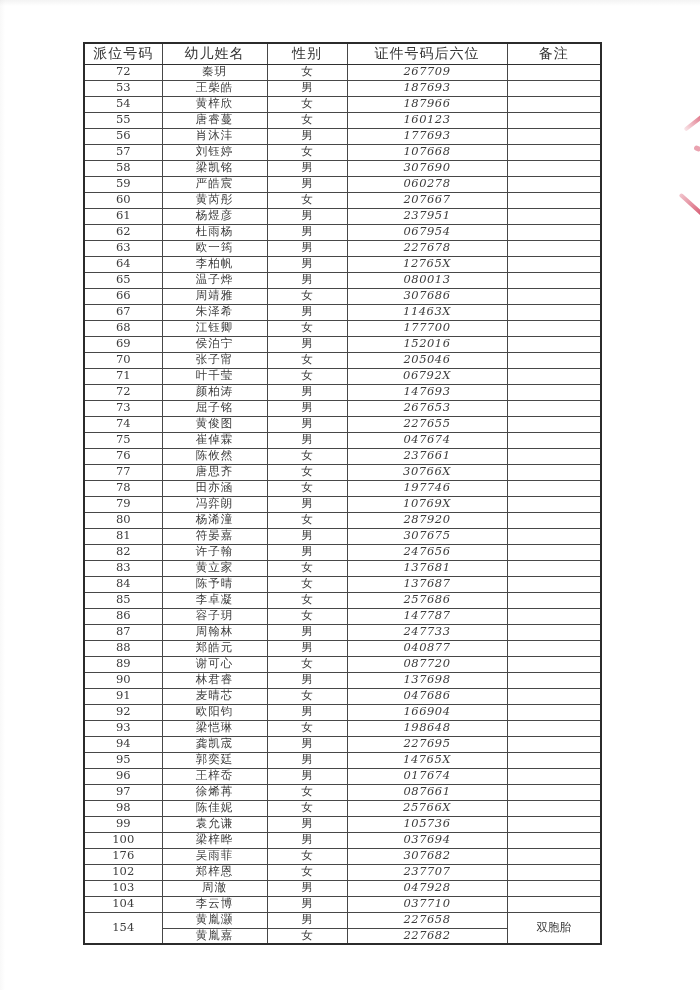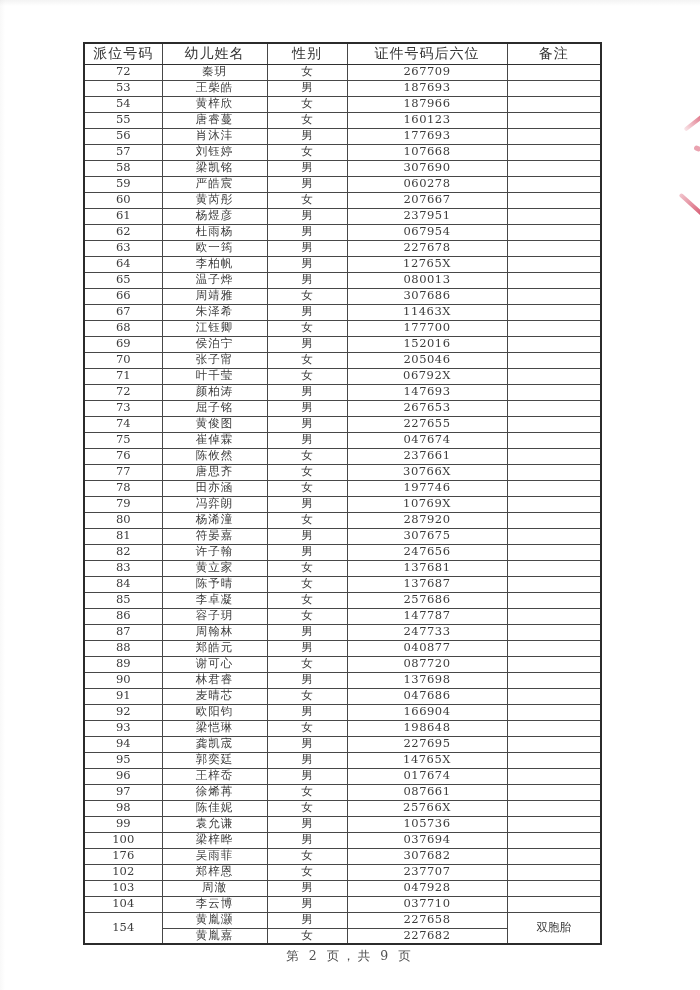--- a/index.html
+++ b/index.html
@@ -47,21 +47,21 @@
     letter-spacing: 1px;
     color: #333333;
     border-bottom: 1px solid #2f2f2f;
   }
   table.roster td {
     height: 16px;
     font-size: 11.5px;
     line-height: 1;
   }
   td.cell-name { letter-spacing: 1px; font-size: 12px; }
-  td.cell-id { letter-spacing: 0.5px; }
+  td.cell-id { letter-spacing: 0.5px; font-style: italic; }
   .footer {
     position: absolute;
     left: 0;
     right: 0;
     top: 948px;
     text-align: center;
     font-size: 12.5px;
     letter-spacing: 3px;
     color: #4f4f4f;
   }
@@ -501,15 +501,14 @@
           <td class="cell-gender">女</td>
           <td class="cell-id">227682</td>
         </tr>
       </tbody>
   </table>
 
   <div class="seal-stroke upper"></div>
   <div class="seal-stroke dot"></div>
   <div class="seal-stroke lower"></div>
 
-  <div class="footer">第 2 页，共 9 页</div>
 
 </div>
 
 </body></html>

